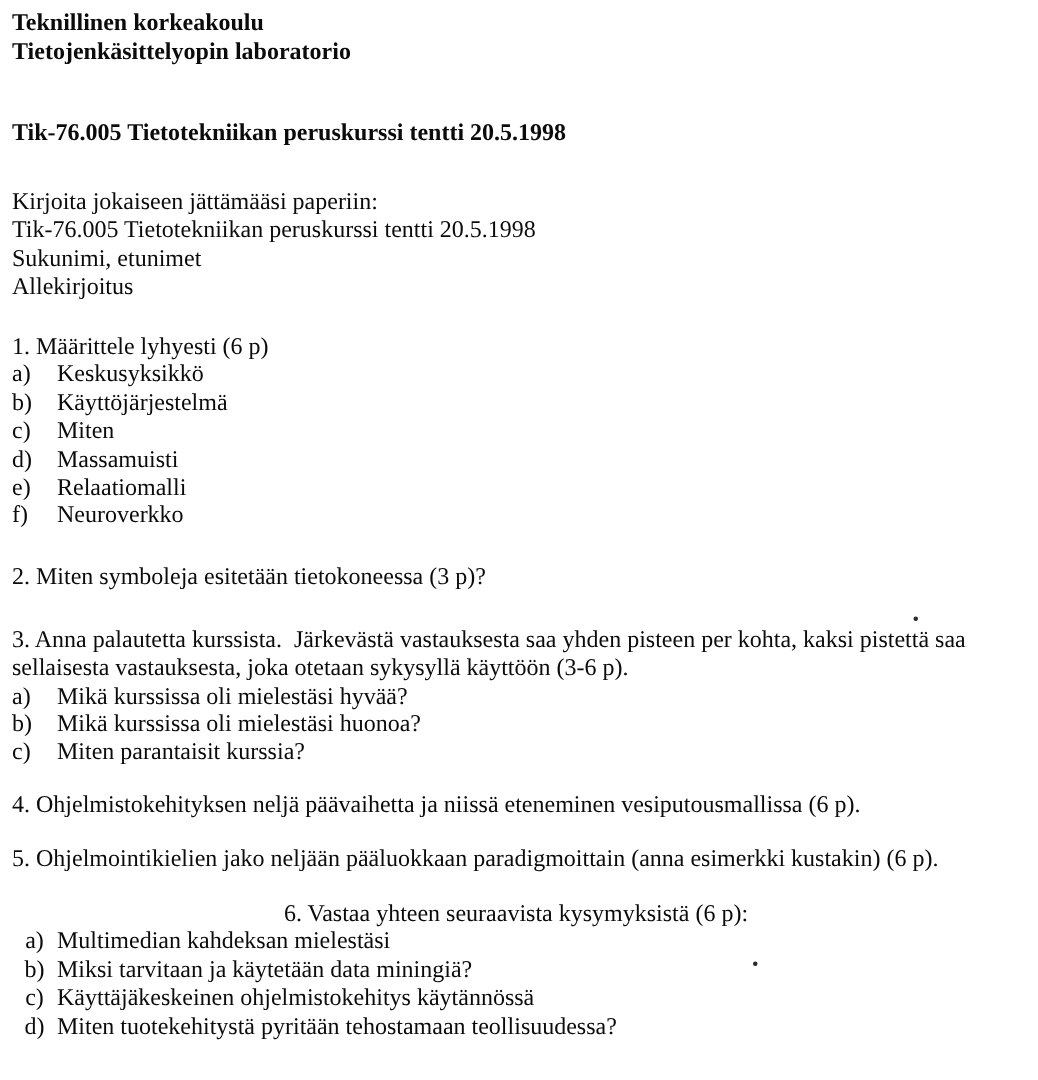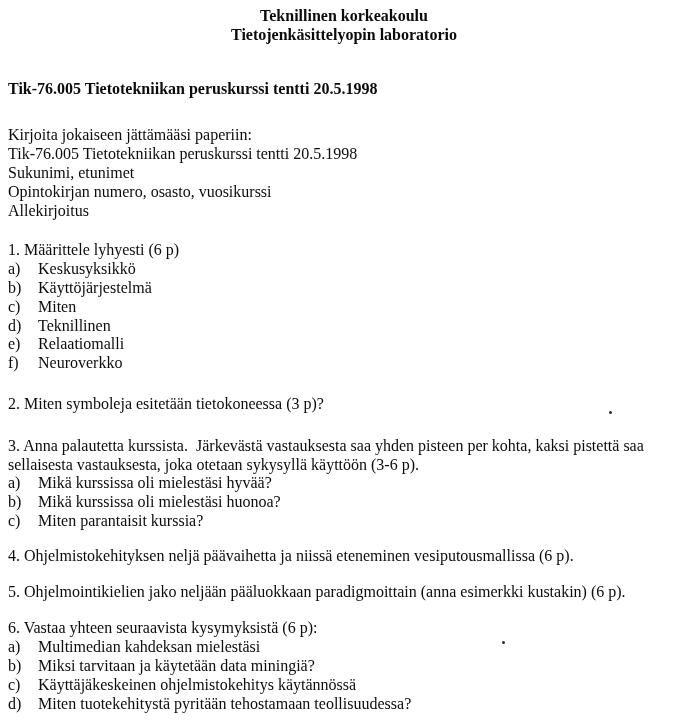--- a/index.html
+++ b/index.html
@@ -21,35 +21,35 @@
   .page {
     position: relative;
     width: 100%;
     height: 100%;
     padding: 7px 12px 0 8px;
     box-sizing: border-box;
   }
   p { margin: 0; }
   .bind-text { white-space: pre-wrap; }
 
-  .doc-header p { font-weight: bold; text-align: center; }
+  .doc-header p { font-weight: bold; }
 
   .exam-title {
     margin-top: 35px;
     font-weight: bold;
   }
 
   .instructions { margin-top: 28px; }
 
   .question-block { margin-top: 22px; }
   .q2-block { margin-top: 22px; }
   .q3-block { margin-top: 23px; }
   .q4-block { margin-top: 16px; }
   .q5-block { margin-top: 17px; }
-  .q6-block { margin-top: 18px; }
+  .q6-block { margin-top: 18px; text-align: center; }
   .q1-block { margin-top: 21px; }
 
   .q-item { display: flex; }
   .q-item .q-label {
     flex: none;
     width: 30px;
   }
 
   .artifact-dot {
     position: absolute;
@@ -70,42 +70,41 @@
     <p class="bind-text">Teknillinen korkeakoulu</p>
     <p class="bind-text">Tietojenkäsittelyopin laboratorio</p>
   </div>
 
   <p class="exam-title bind-text">Tik-76.005 Tietotekniikan peruskurssi tentti 20.5.1998</p>
 
   <div class="instructions">
     <p class="bind-text">Kirjoita jokaiseen jättämääsi paperiin:</p>
     <p class="bind-text">Tik-76.005 Tietotekniikan peruskurssi tentti 20.5.1998</p>
     <p class="bind-text">Sukunimi, etunimet</p>
-    <p class="bind-text">Opintokirjan numero, osasto, vuosikurssi</p>
     <p class="bind-text">Allekirjoitus</p>
   </div>
 
   <div class="question-block q1-block">
     <p class="q-line"><span class="bind-text">1.</span> <span class="bind-text">Määrittele lyhyesti (6 p)</span></p>
     <div class="q-items">
       <div class="q-item">
         <span class="q-label bind-text">a)</span>
         <span class="bind-text">Keskusyksikkö</span>
       </div>
       <div class="q-item">
         <span class="q-label bind-text">b)</span>
         <span class="bind-text">Käyttöjärjestelmä</span>
       </div>
       <div class="q-item">
         <span class="q-label bind-text">c)</span>
         <span class="bind-text">Miten</span>
       </div>
       <div class="q-item">
         <span class="q-label bind-text">d)</span>
-        <span class="bind-text">Teknillinen</span>
+        <span class="bind-text">Massamuisti</span>
       </div>
       <div class="q-item">
         <span class="q-label bind-text">e)</span>
         <span class="bind-text">Relaatiomalli</span>
       </div>
       <div class="q-item">
         <span class="q-label bind-text">f)</span>
         <span class="bind-text">Neuroverkko</span>
       </div>
     </div>

